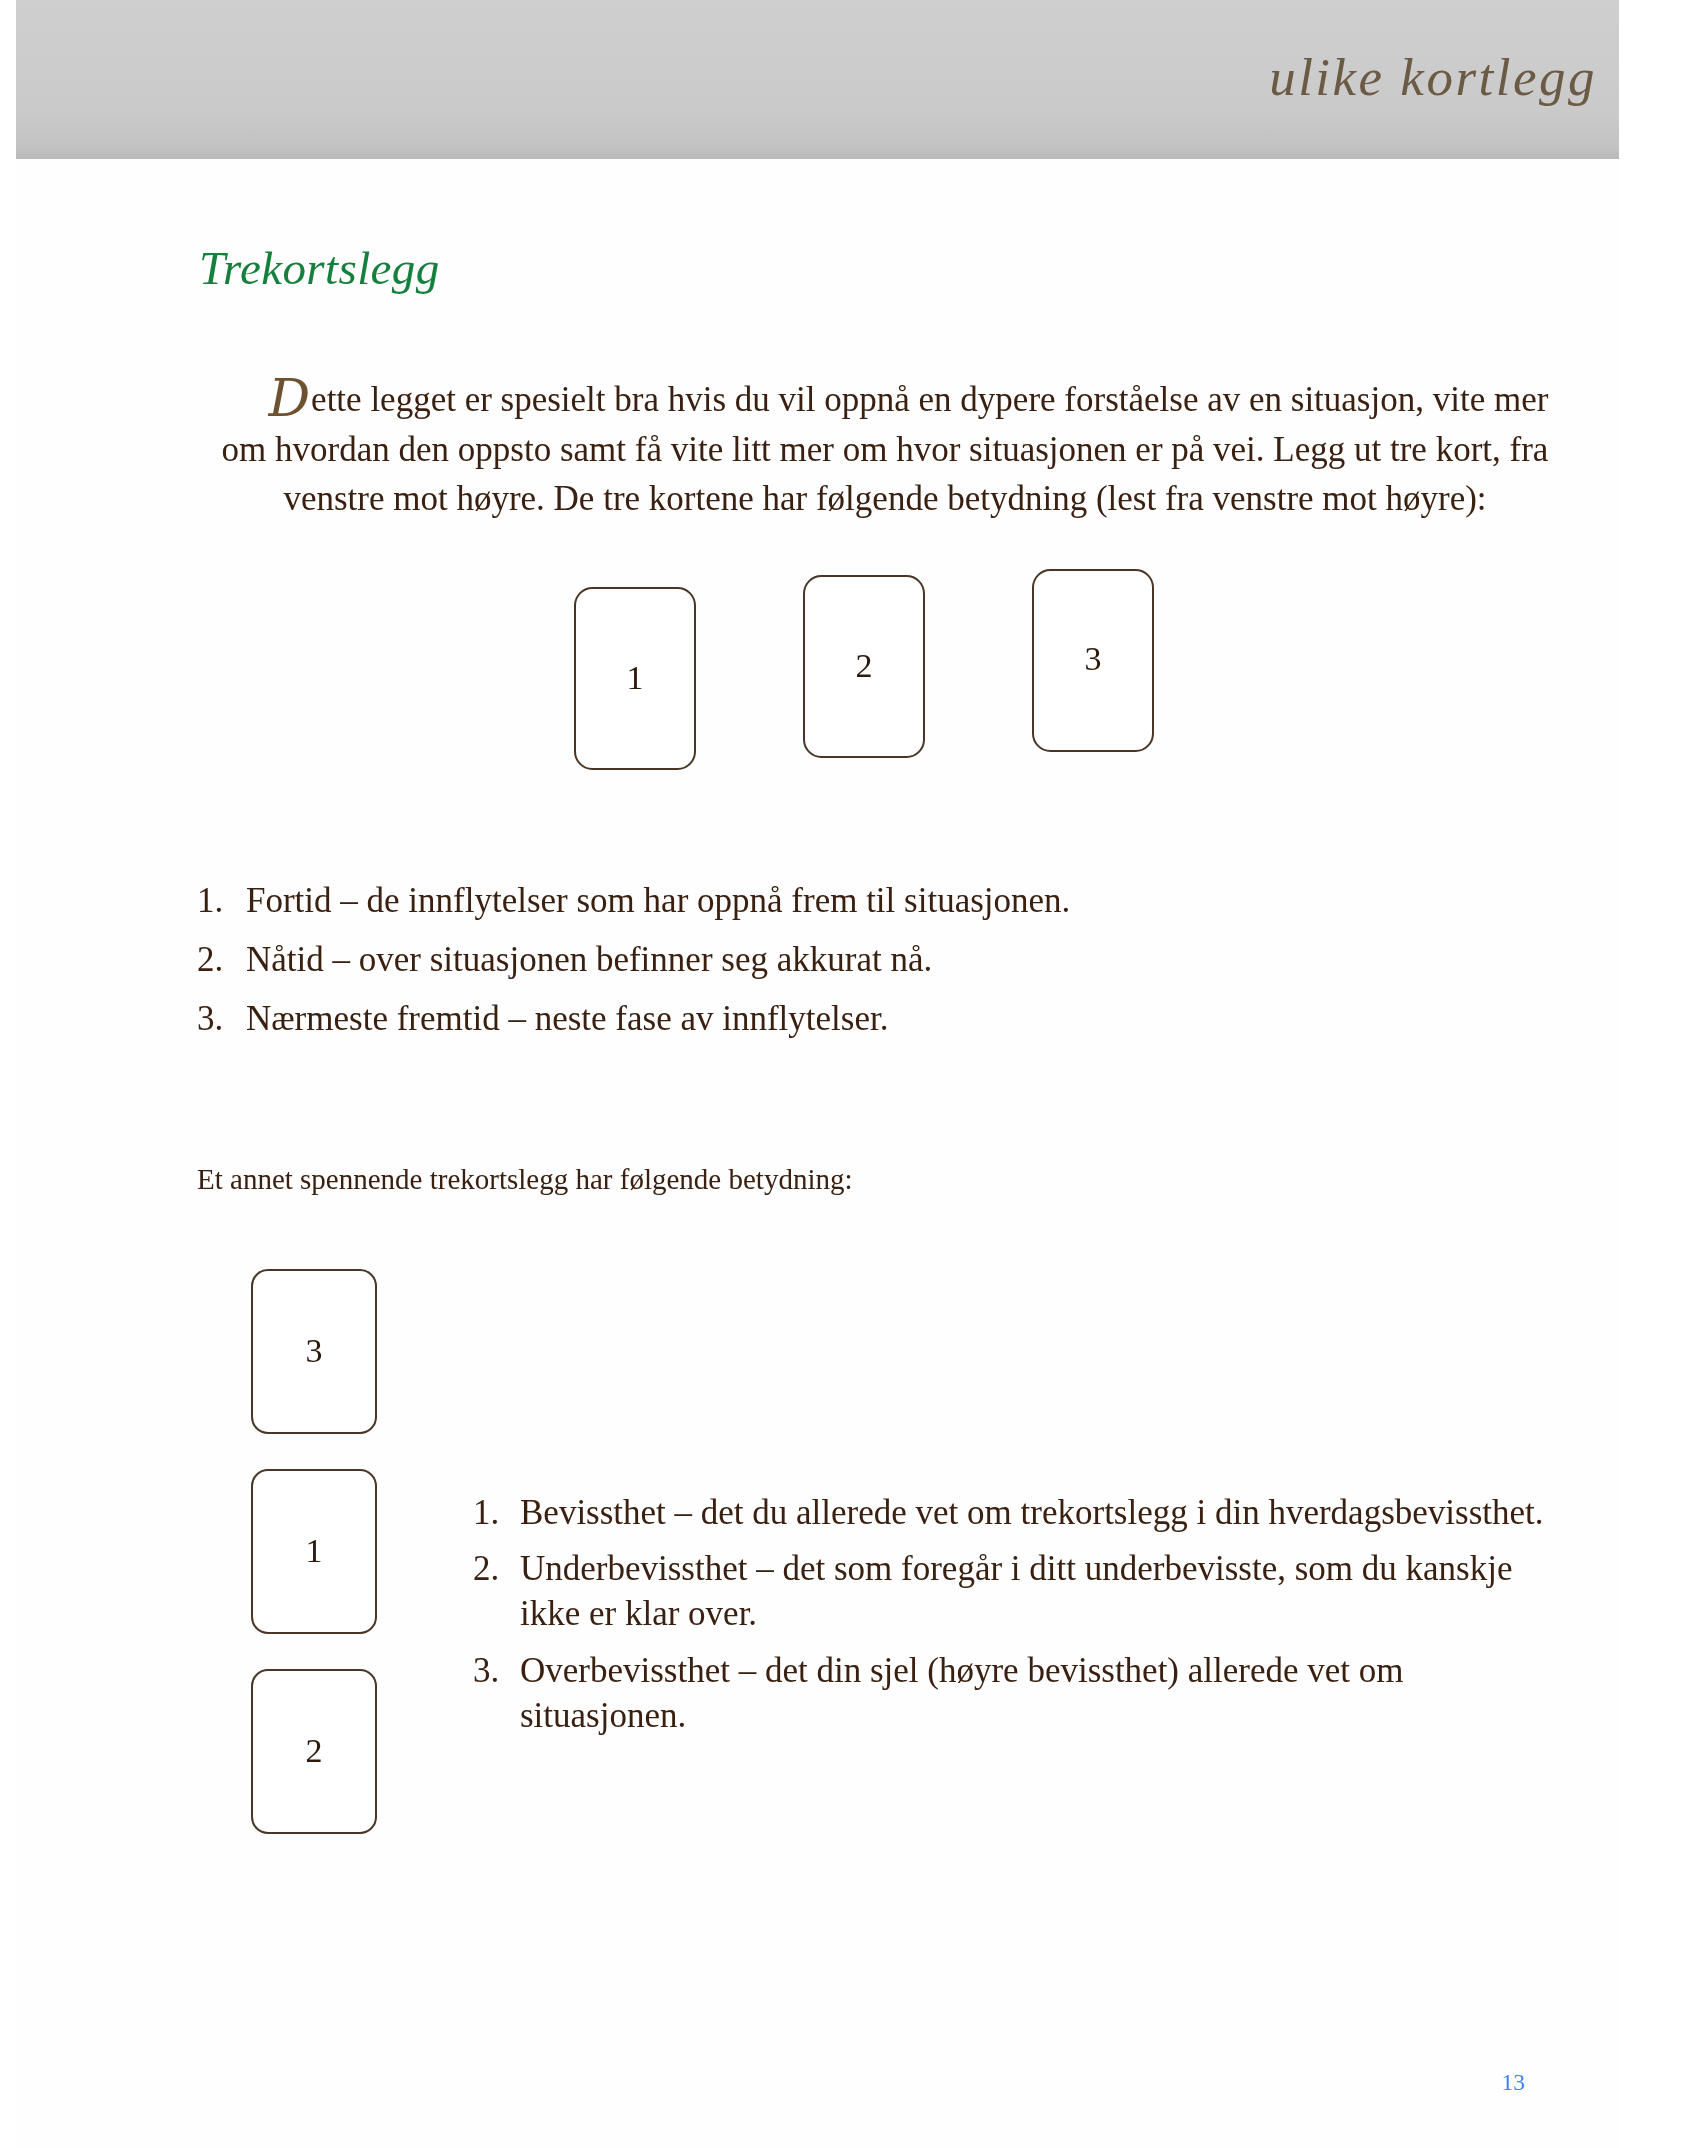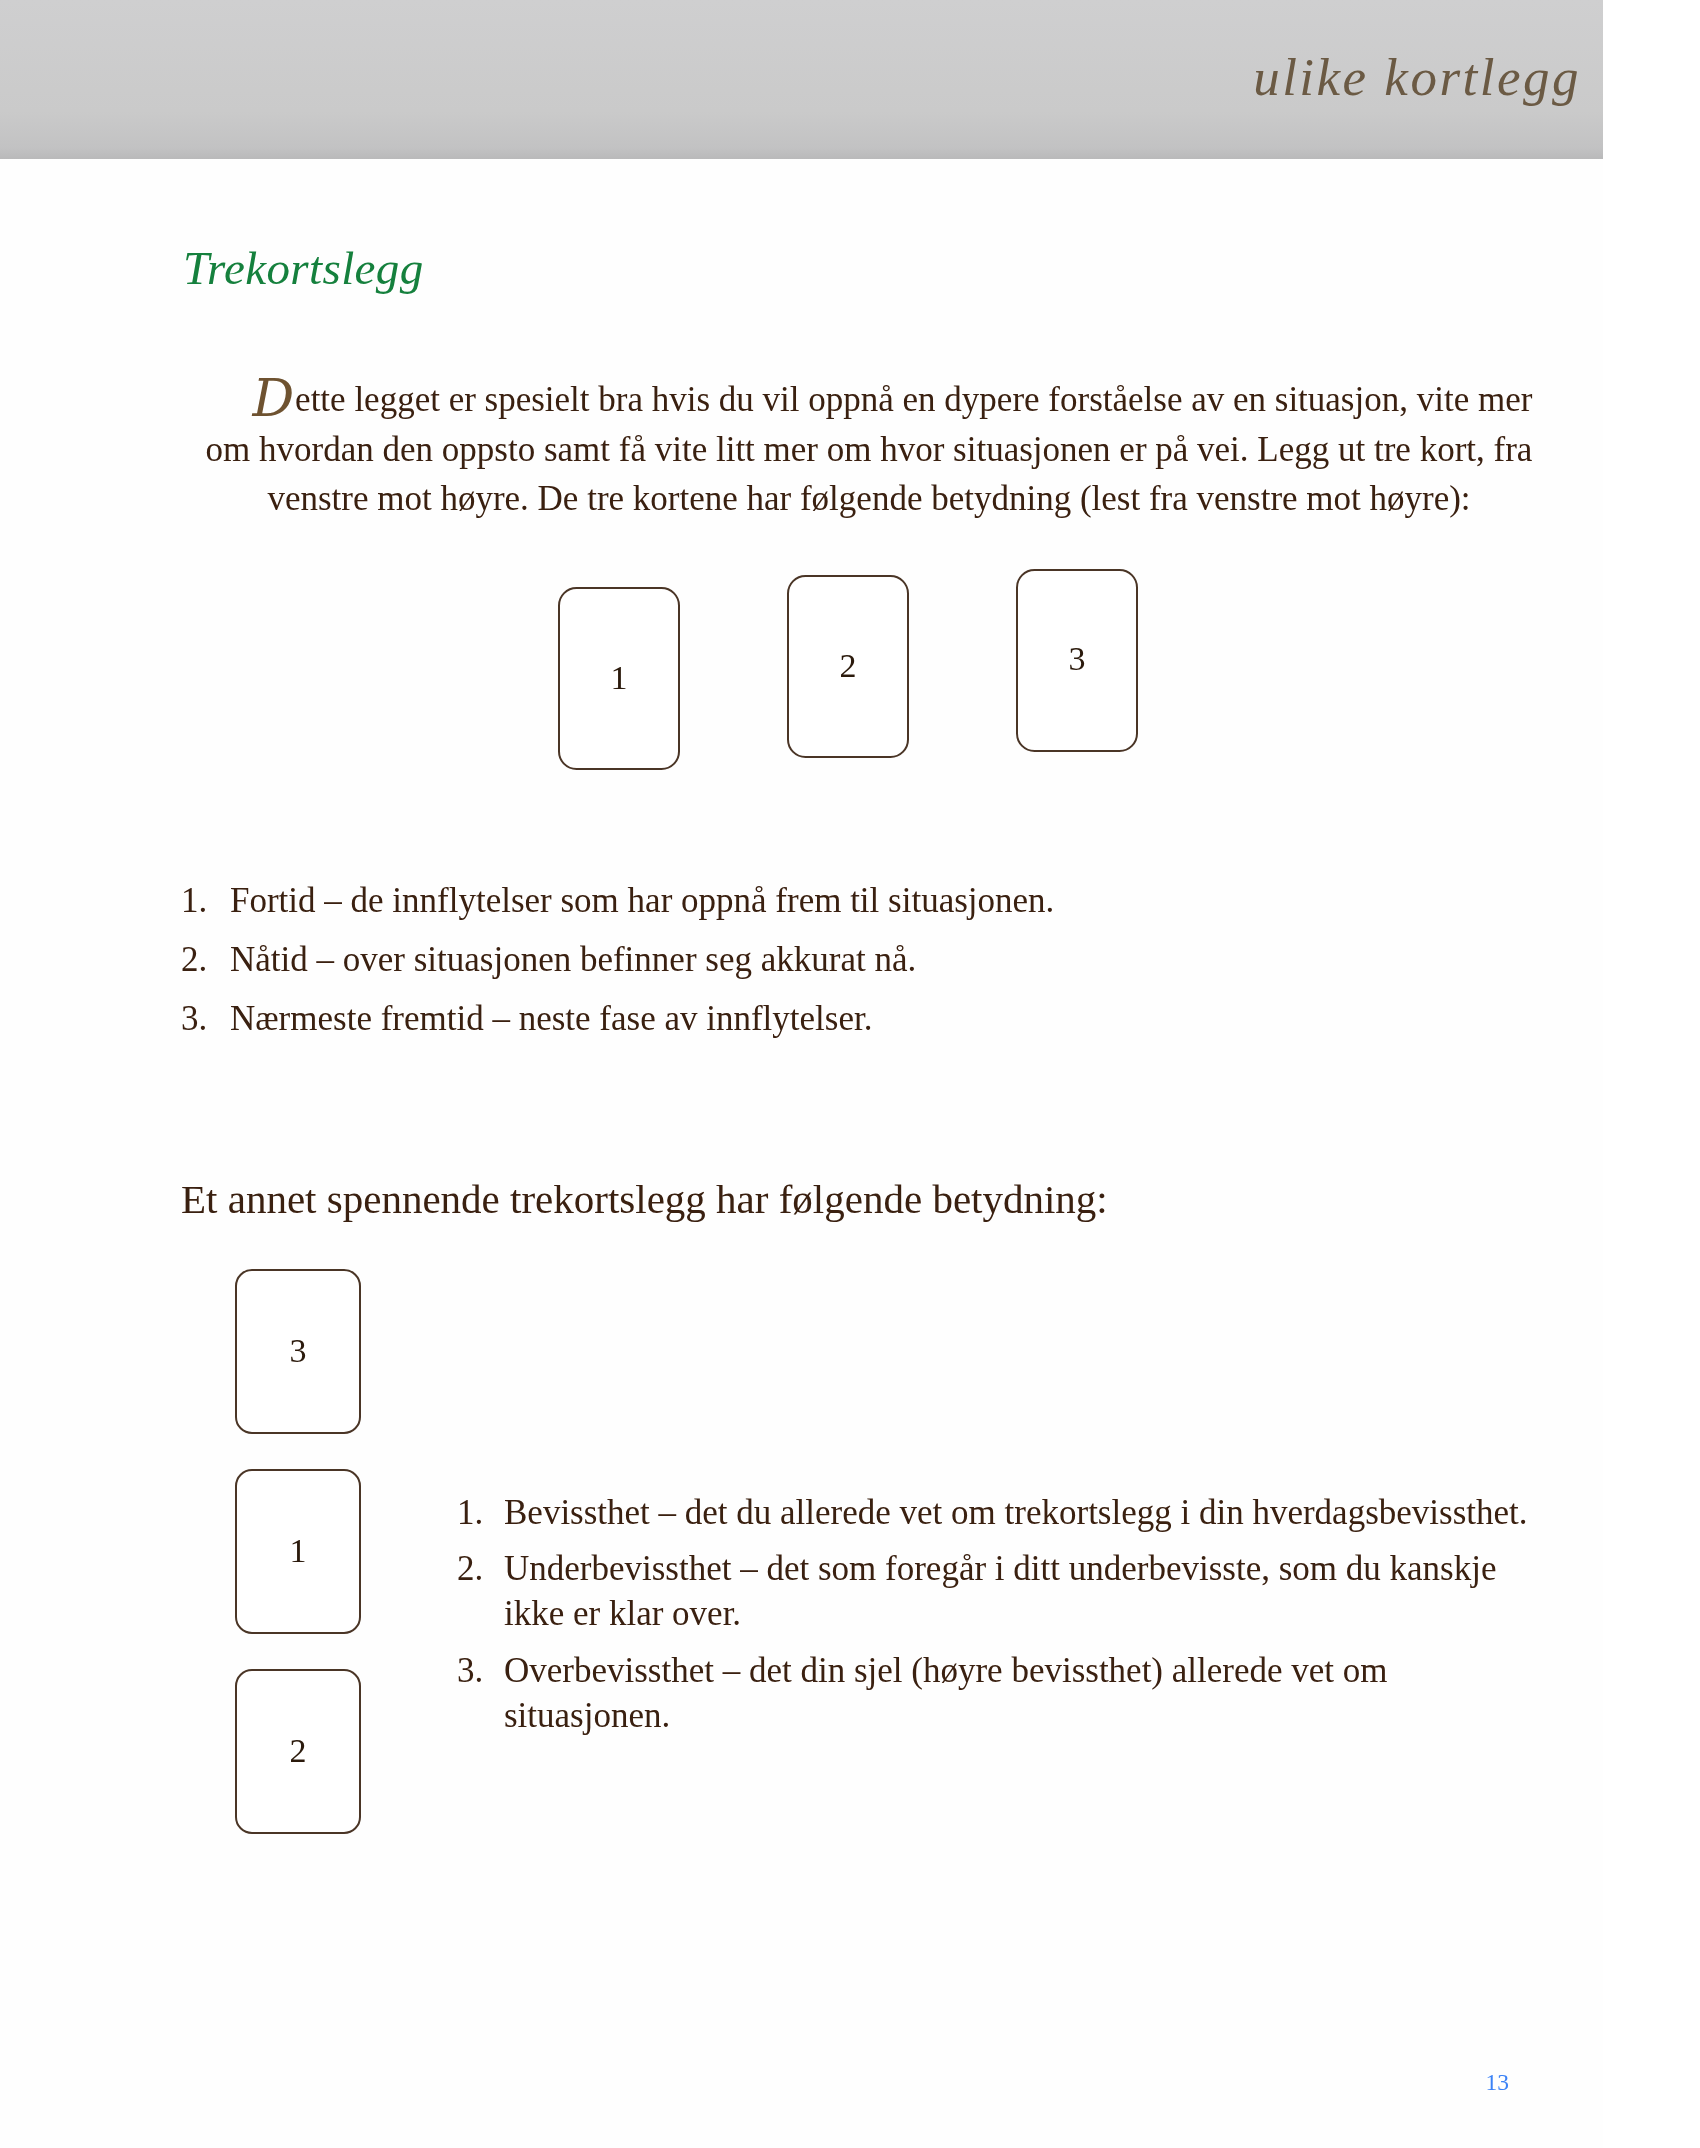--- a/index.html
+++ b/index.html
@@ -9,20 +9,21 @@
   }
 
   .page {
     position: relative;
     width: 1603px;
     height: 2148px;
     background: #fefefe;
     overflow: hidden;
     font-family: "Liberation Serif", "DejaVu Serif", serif;
     color: #3a2415;
+    margin-left: 16px;
   }
 
   
   .header-band {
     position: absolute;
     left: 0;
     top: 0;
     width: 1701px;
     height: 159px;
     background: linear-gradient(to bottom, #cfcfd0 0%, #cacaca 70%, #c2c2c3 93%, #b9b9ba 100%);
@@ -123,21 +124,21 @@
     width: 49px;
     flex: 0 0 49px;
   }
   .list-text { flex: 1 1 auto; }
 
   
   .mid-para {
     position: absolute;
     left: 181px;
     top: 1134px;
-    font-size: 41px;
+    font-size: 29px;
     color: #3a2010;
     white-space: nowrap;
   }
 
   
   .card-stack {
     position: absolute;
     left: 235px;
     top: 1269px;
     display: flex;

